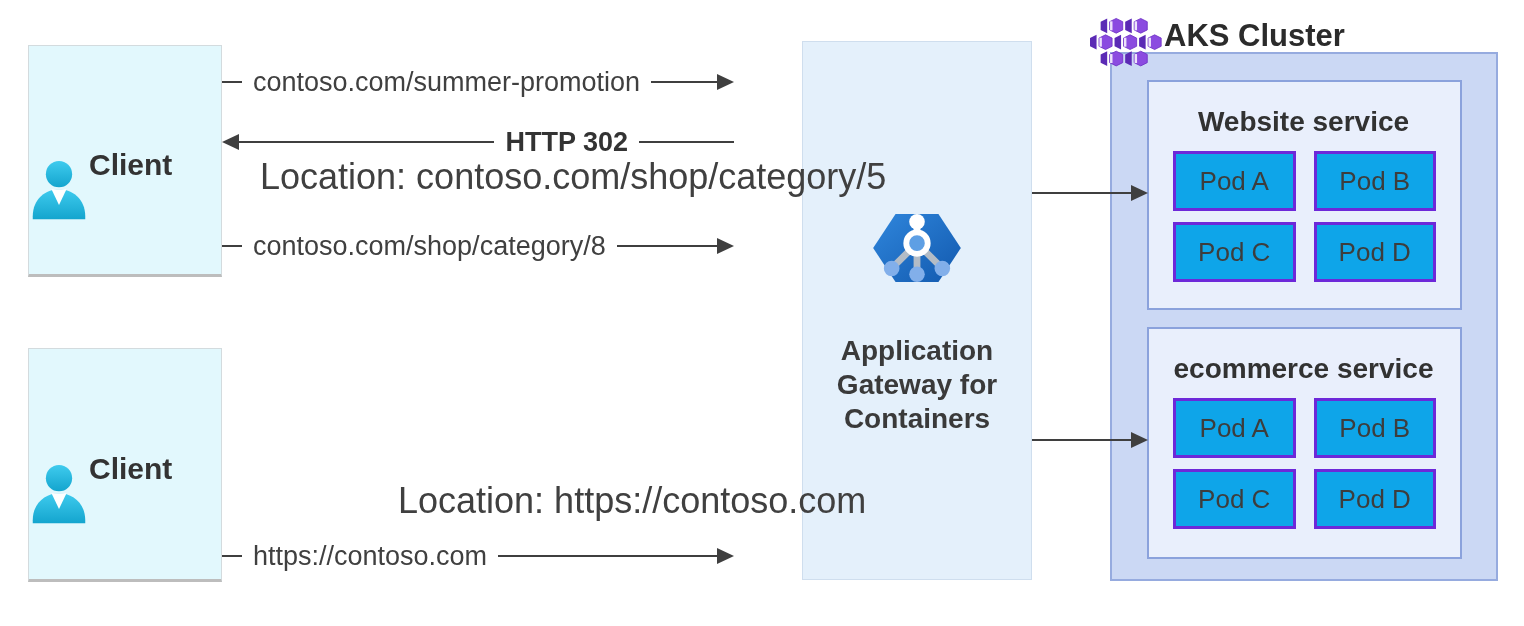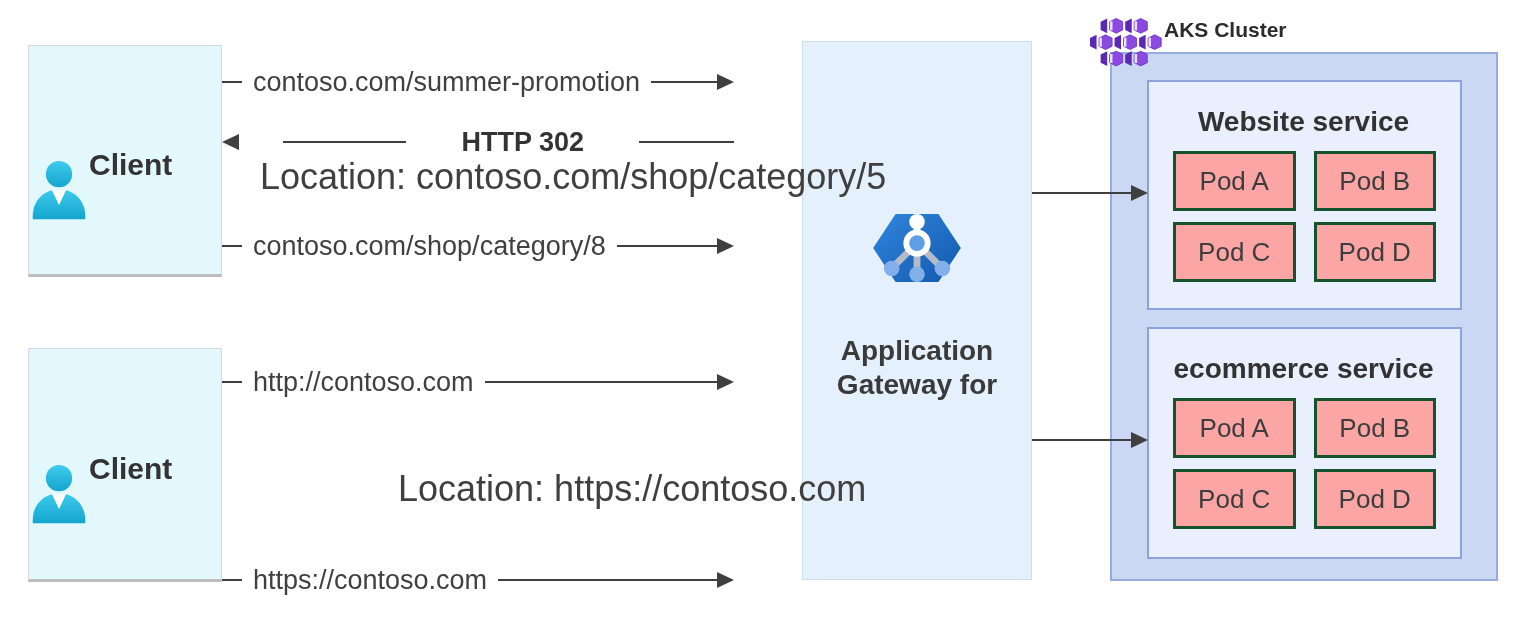--- a/index.html
+++ b/index.html
@@ -27,51 +27,51 @@
     position:absolute;top:292px;left:0;right:0;text-align:center;
     font-size:28px;font-weight:bold;color:#3a3a3a;line-height:34px;
   }
   .gw-label span{display:block;}
 
   .aks-box{
     position:absolute;left:1110px;top:52px;width:388px;height:529px;
     background:#cbd8f4;border:2px solid #96abdf;box-sizing:border-box;
   }
   .aks-icon{position:absolute;left:1090px;top:12px;}
-  .aks-label{position:absolute;left:1164px;top:18px;font-size:21px;font-weight:bold;color:#2b2b2b;}
+  .aks-label{position:absolute;left:1164px;top:18px;font-size:31px;font-weight:bold;color:#2b2b2b;}
 
   .svc-box{
     position:absolute;left:1147px;width:315px;
     background:#e9effc;border:2px solid #8ba2dc;box-sizing:border-box;
   }
   .svc-box.website{top:80px;height:230px;}
   .svc-box.ecommerce{top:327px;height:232px;}
   .svc-title{position:absolute;top:24px;left:0;right:2px;text-align:center;font-size:28px;font-weight:bold;color:#323232;}
   .pod-grid{
     position:absolute;left:24px;right:24px;top:69px;
     display:grid;grid-template-columns:1fr 1fr;gap:11px 18px;
   }
   .pod{
-    height:60px;background:#fca5a5;border:3px solid #14532d;box-sizing:border-box;
+    height:60px;background:#0ea5e9;border:3px solid #6d28d9;box-sizing:border-box;
     display:flex;align-items:center;justify-content:center;font-size:26px;color:#3d3d3d;
   }
 
   
   .msg-row{position:absolute;left:222px;width:512px;height:32px;display:flex;align-items:center;}
-  .r1{top:66px;} .r2{top:126px;gap:44px;} .r3{top:230px;}
-  .r4{top:366px;} .r5{top:428px;} .r6{top:564px;text-align:right;}
+  .r1{top:66px;} .r2{top:126px;} .r3{top:230px;}
+  .r4{top:366px;} .r5{top:428px;} .r6{top:540px;text-align:right;}
   .stub{width:20px;height:2px;background:#3f3f3f;flex:0 0 auto;}
   .aline{flex:1 1 auto;height:2px;background:#3f3f3f;}
   .msg-text{flex:0 0 auto;padding:0 11px;font-size:27px;color:#404040;white-space:nowrap;}
   .msg-text.bold{font-weight:bold;color:#333333;}
   .ah-right{flex:0 0 auto;width:0;height:0;border-top:8px solid transparent;border-bottom:8px solid transparent;border-left:17px solid #3f3f3f;}
   .ah-left{flex:0 0 auto;width:0;height:0;border-top:8px solid transparent;border-bottom:8px solid transparent;border-right:17px solid #3f3f3f;}
   .loc-text{position:absolute;font-size:36px;color:#404040;white-space:nowrap;text-align:center;}
   .loc2{left:260px;top:156px;width:430px;}
-  .loc5{left:398px;top:468px;width:360px;}
+  .loc5{left:398px;top:480px;width:360px;}
 
   .right-arrow{position:absolute;left:1032px;width:116px;height:16px;display:flex;align-items:center;}
   .ra1{top:185px;} .ra2{top:432px;}
 </style>
 </head>
 <body>
 
 <div class="canvas">
 
   <div class="client-box c1">
@@ -127,20 +127,21 @@
         <circle cx="48" cy="66" r="8" fill="#82afea"></circle>
         <circle cx="74" cy="60" r="8" fill="#82afea"></circle>
         <line x1="48" y1="14" x2="48" y2="34" stroke="#ffffff" stroke-width="7"></line>
         <circle cx="48" cy="12" r="8" fill="#ffffff"></circle>
         <circle cx="48" cy="34" r="11" fill="#5e9fe4" stroke="#ffffff" stroke-width="6"></circle>
       </svg>
     </div>
     <div class="gw-label">
       <span>Application</span>
       <span>Gateway for</span>
+      <span>Containers</span>
     </div>
   </div>
 
   <div class="aks-box"></div>
 
   <div class="aks-icon">
     <svg width="72" height="62" viewBox="0 0 88 62">
       <defs>
         <g id="kcube">
           <polygon points="0,5 8,1 8,19 0,15" fill="#5b2ab5"></polygon>
@@ -194,26 +195,20 @@
   </div>
   <div class="loc-text loc2">Location: contoso.com/shop/category/5</div>
 
   <div class="msg-row r3">
     <div class="stub"></div>
     <div class="msg-text">contoso.com/shop/category/8</div>
     <div class="aline"></div>
     <div class="ah-right"></div>
   </div>
 
-  <div class="msg-row r4">
-    <div class="stub"></div>
-    <div class="msg-text">http://contoso.com</div>
-    <div class="aline"></div>
-    <div class="ah-right"></div>
-  </div>
 
   <div class="loc-text loc5">Location: https://contoso.com</div>
 
   <div class="msg-row r6">
     <div class="stub"></div>
     <div class="msg-text">https://contoso.com</div>
     <div class="aline"></div>
     <div class="ah-right"></div>
   </div>
 

